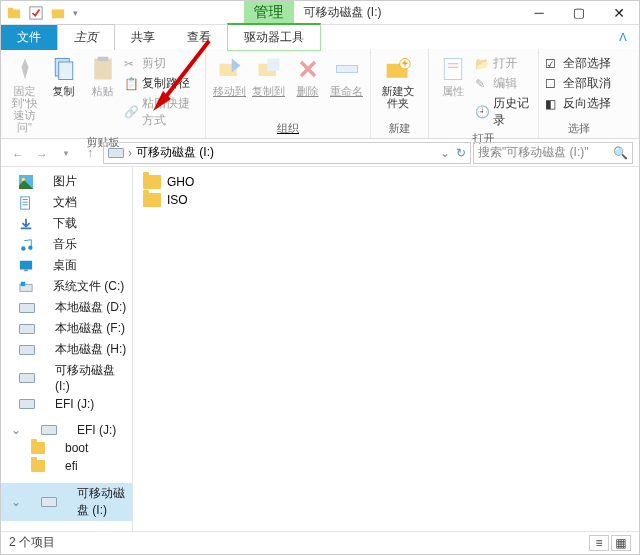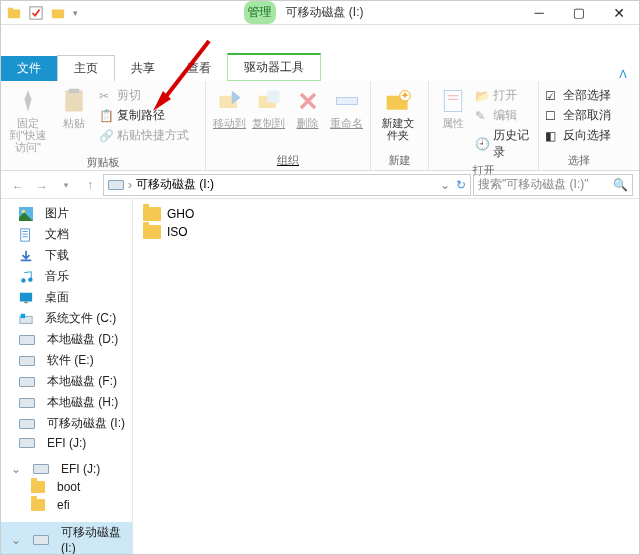--- a/index.html
+++ b/index.html
@@ -1,31 +1,31 @@
 <!DOCTYPE html>
 <html><head>
 <meta charset="utf-8">
 <style>
   * { box-sizing: border-box; margin: 0; padding: 0; font-family: "Microsoft YaHei", "Segoe UI", sans-serif; font-size: 12px; }
   body { width: 640px; height: 555px; background: #fff; overflow: hidden; position: relative; border: 1px solid #ccc;}
   .titlebar { height: 24px; background: #fff; display: flex; align-items: center; border-bottom: 1px solid #e0e0e0; }
   .qat { display: flex; align-items: center; gap: 8px; padding: 0 6px; }
   .qat-ico { width: 14px; height: 14px; }
   .tb-tabs { display: flex; align-items: stretch; height: 100%; margin-left: 160px; }
-  .tb-tab { padding: 3px 4px; display: flex; align-items: center; font-size: 12px; color: #333; border-radius: 8px; }
+  .tb-tab { padding: 3px 10px; display: flex; align-items: center; font-size: 15px; color: #333; }
   .tb-tab.ctx { background: #a5e6a5; color: #1a6b1a; }
   .tb-title { margin-left: 10px; font-size: 12px; color: #333; }
   .wincontrols { margin-left: auto; display: flex; }
   .wincontrols div { width: 40px; height: 24px; display: flex; align-items: center; justify-content: center; font-size: 13px; color: #222; }
   .wincontrols .close { font-size: 14px; }
   
-  .tabrow { height: 24px; display: flex; align-items: flex-end; background: #fff; position: relative; margin-top: 32px; }
+  .tabrow { height: 24px; display: flex; align-items: center; background: #fff; position: relative; }
   .tab { padding: 4px 16px; font-size: 12px; color: #333; display: flex; align-items: center; }
   .tab.file { background: #1a93cf; color: #fff; }
-  .tab.active { border: 1px solid #ccc; border-bottom: none; }
+  .tab.active { border: 1px solid #ccc; border-bottom: none; font-style: italic; }
   .tab.ctx2 { border: 1px solid #a5e6a5; border-top: 2px solid #3eb93e; }
   .help { margin-left: auto; width: 32px; display: flex; align-items: center; justify-content: center; color: #1a93cf; font-size: 11px;}
   
   .ribbon { height: 90px; background: #fcfcfc; border-bottom: 1px solid #ddd; display: flex; }
   .rgroup { border-right: 1px solid #e5e5e5; padding: 4px 6px 2px; display: flex; flex-direction: column;}
   .rgroup .items { display: flex; flex: 1; align-items: flex-start; gap: 4px;}
   .rgroup .lbl { text-align: center; font-size: 11px; color: #666; padding-top: 2px;}
   .big { display: flex; flex-direction: column; align-items: center; width: 42px; padding-top: 2px; gap: 2px;}
   .big .ico { width: 28px; height: 28px; }
   .big span { font-size: 11px; text-align: center; line-height: 1.1; color: #333;}
@@ -35,21 +35,21 @@
   .disabled { opacity: 0.45; }
 
   .navbar { height: 28px; background: #fff; border-bottom: 1px solid #e5e5e5; display: flex; align-items: center; gap: 2px; padding: 0 6px;}
   .navbtn { width: 22px; height: 22px; display: flex; align-items: center; justify-content: center; color: #999; }
   .addr { flex: 1; border: 1px solid #ccc; height: 22px; display: flex; align-items: center; padding: 0 4px; gap: 4px; font-size: 12px;}
   .addr-right { display:flex; margin-left:auto; gap:6px;}
   .search { width: 160px; border: 1px solid #ccc; height: 22px; display: flex; align-items: center; padding: 0 4px; color: #888; font-size: 12px; justify-content:space-between;}
   
   .body { display: flex; height: 364px; }
   .nav { width: 132px; border-right: 1px solid #e5e5e5; overflow: hidden; padding-top: 4px;}
-  .nav-item { display: flex; align-items: center; gap: 12px; padding: 2px 0 2px 18px; font-size: 12px; color: #222;}
+  .nav-item { display: flex; align-items: center; gap: 20px; padding: 2px 0 2px 18px; font-size: 12px; color: #222;}
   .nav-item.level2 { padding-left: 30px; }
   .nav-item.root { padding-left: 10px; }
   .nav-item.selected { background: #cce8f7; }
   .folder-ico { width:14px; height:12px; background:#f5c851; border-radius:1px; position:relative; flex-shrink:0;}
   .folder-ico::before { content:""; position:absolute; top:-3px; left:0; width:6px; height:3px; background:#f5c851; border-radius:1px 1px 0 0;}
   .drive-ico { width:16px; height:10px; background:#dfe7ee; border:1px solid #8aa3b8; border-radius:1px; position:relative; flex-shrink:0;}
   .usb-ico { width:16px; height:10px; background:#dfe7ee; border:1px solid #8aa3b8; border-radius:1px; position:relative; flex-shrink:0;}
   .win-ico { width:14px; height:14px; flex-shrink:0;}
   
   .content { flex: 1; padding: 8px 10px; display: flex; flex-direction: column; gap: 4px; text-align: right;}
@@ -101,20 +101,27 @@
 
 <div class="ribbon">
   <div class="rgroup" style="width:205px;">
     <div class="items">
       <div class="big disabled">
         <svg class="ico" viewBox="0 0 32 32">
             <path d="M16 4 L20 14 L16 28 L12 14 Z" fill="#888"></path>
           </svg>
         <span>固定到"快速访问"</span>
       </div>
+      <div class="big">
+        <svg class="ico" viewBox="0 0 32 32">
+            <rect x="6" y="4" width="16" height="20" fill="#cfe2f3" stroke="#4a90d9"></rect>
+            <rect x="10" y="8" width="16" height="20" fill="#e8f0fa" stroke="#4a90d9"></rect>
+          </svg>
+        <span>复制</span>
+      </div>
       <div class="big disabled">
         <svg class="ico" viewBox="0 0 32 32">
             <rect x="6" y="4" width="20" height="24" fill="#d4b36a"></rect>
             <rect x="10" y="2" width="12" height="5" fill="#888"></rect>
           </svg>
         <span>粘贴</span>
       </div>
       <div class="small-col">
         <div class="small-item disabled">
             <span class="ico">✂</span>
@@ -292,24 +299,20 @@
           <rect x="2" y="2" width="5" height="5" fill="#00a4ef"></rect>
         </svg>
         <span>系统文件 (C:)</span>
       </div>
     <div class="nav-item">
         <div class="drive-ico"></div>
         <span>本地磁盘 (D:)</span>
       </div>
     <div class="nav-item">
         <div class="drive-ico"></div>
-        <span>软件 (E:)</span>
-      </div>
-    <div class="nav-item">
-        <div class="drive-ico"></div>
         <span>本地磁盘 (F:)</span>
       </div>
     <div class="nav-item">
         <div class="drive-ico"></div>
         <span>本地磁盘 (H:)</span>
       </div>
     <div class="nav-item">
         <div class="usb-ico"></div>
         <span>可移动磁盘 (I:)</span>
       </div>

